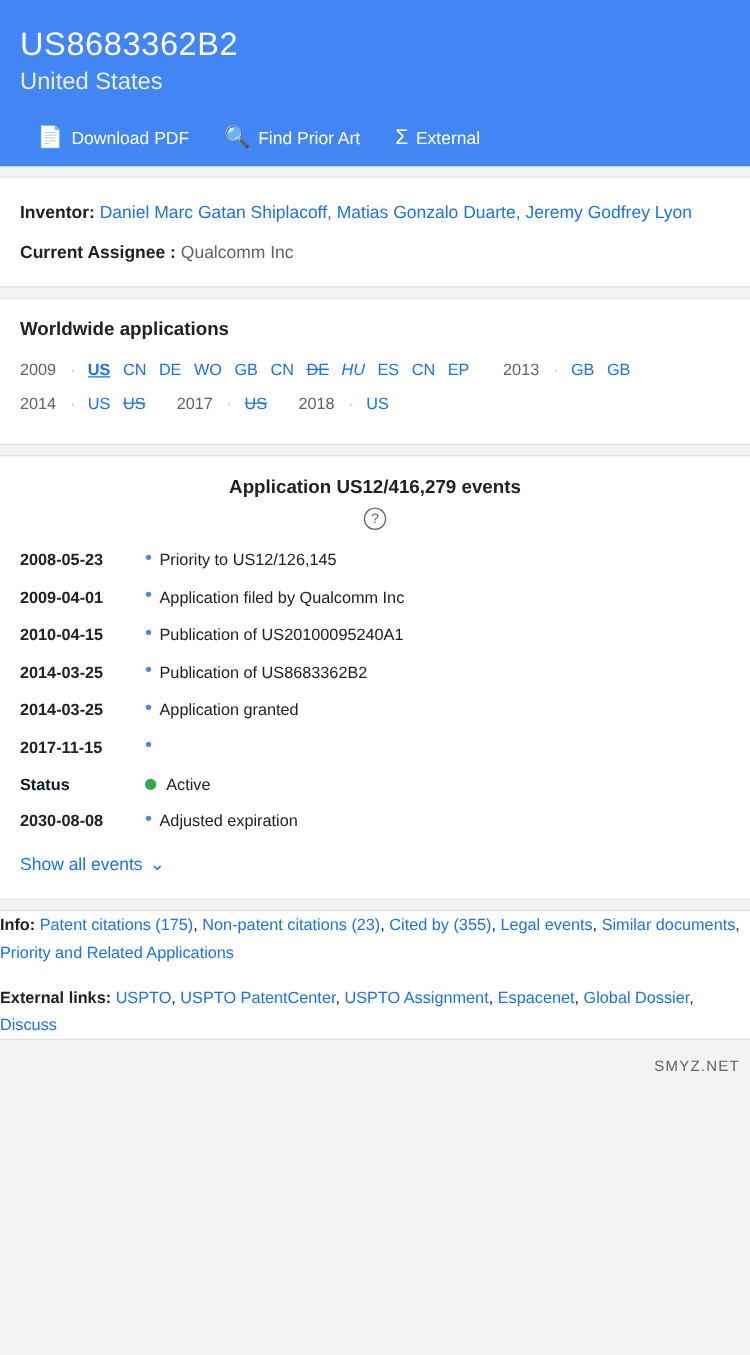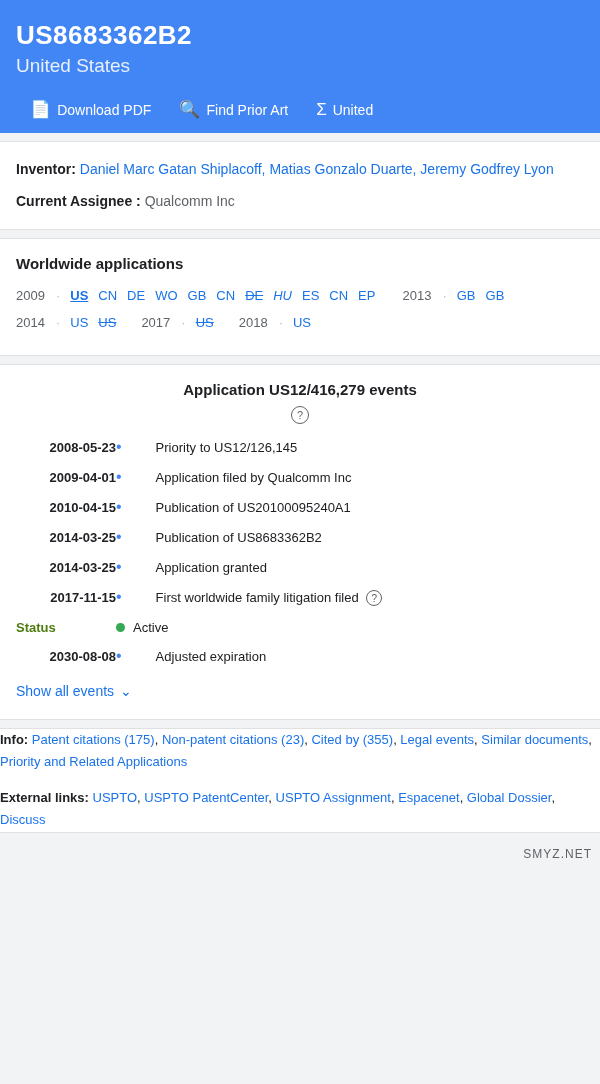--- a/index.html
+++ b/index.html
@@ -12,21 +12,21 @@
       color: #202124;
     }
 
     
     .header {
       background: #4285f4;
       padding: 20px 16px 0 16px;
     }
     .patent-number {
       font-size: 26px;
-      font-weight: bold;
+      font-weight: normal;
       color: #fff;
       letter-spacing: 0.5px;
     }
     .patent-country {
       font-size: 19px;
       color: #e8f0fe;
       margin-top: 4px;
       margin-bottom: 12px;
     }
     .toolbar {
@@ -155,34 +155,32 @@
       align-items: flex-start;
       margin-bottom: 14px;
       gap: 0;
     }
     .event-date {
       font-weight: bold;
       font-size: 13px;
       color: #202124;
       min-width: 100px;
       flex-shrink: 0;
-      text-align: right;
     }
     .event-bullet {
       color: #4285f4;
       font-size: 16px;
       margin-right: 6px;
       margin-top: -2px;
       flex-shrink: 0;
     }
     .event-desc {
       font-size: 13px;
       color: #202124;
       flex: 1;
-      margin-left: 28px;
     }
     .event-desc .help-icon-inline {
       width: 16px;
       height: 16px;
       border-radius: 50%;
       border: 1.5px solid #5f6368;
       color: #5f6368;
       font-size: 10px;
       display: inline-flex;
       align-items: center;
@@ -195,21 +193,21 @@
     
     .status-row {
       display: flex;
       align-items: center;
       margin-bottom: 14px;
       gap: 0;
     }
     .status-label {
       font-weight: bold;
       font-size: 13px;
-      color: #4d7c0f;
+      color: #0f172a;
       min-width: 100px;
     }
     .status-dot {
       width: 9px;
       height: 9px;
       border-radius: 50%;
       background: #34a853;
       margin-right: 8px;
       flex-shrink: 0;
     }
@@ -267,21 +265,21 @@
     <button class="toolbar-btn">
       <span class="btn-icon">📄</span>
       <span>Download PDF</span>
     </button>
     <button class="toolbar-btn">
       <span class="btn-icon">🔍</span>
       <span>Find Prior Art</span>
     </button>
     <button class="toolbar-btn">
       <span class="btn-icon">Σ</span>
-      <span>United</span>
+      <span>External</span>
     </button>
   </div>
 </div>
 
 <div class="card">
   <div class="inventor-section">
     <span class="label-bold">Inventor:</span>
     <span> </span>
     <a class="link-blue">Daniel Marc Gatan Shiplacoff, Matias Gonzalo Duarte, Jeremy Godfrey Lyon</a>
   </div>
@@ -358,24 +356,20 @@
     <span class="event-desc">Publication of US8683362B2</span>
   </div>
   <div class="event-row">
     <span class="event-date">2014-03-25</span>
     <span class="event-bullet">•</span>
     <span class="event-desc">Application granted</span>
   </div>
   <div class="event-row">
     <span class="event-date">2017-11-15</span>
     <span class="event-bullet">•</span>
-    <span class="event-desc">
-      First worldwide family litigation filed
-      <span class="help-icon-inline">?</span>
-    </span>
   </div>
 
   <div class="status-row">
     <span class="status-label">Status</span>
     <span class="status-dot" style="background: rgb(52, 168, 83);"></span>
     <span class="status-value">Active</span>
   </div>
 
   <div class="event-row">
     <span class="event-date">2030-08-08</span>

